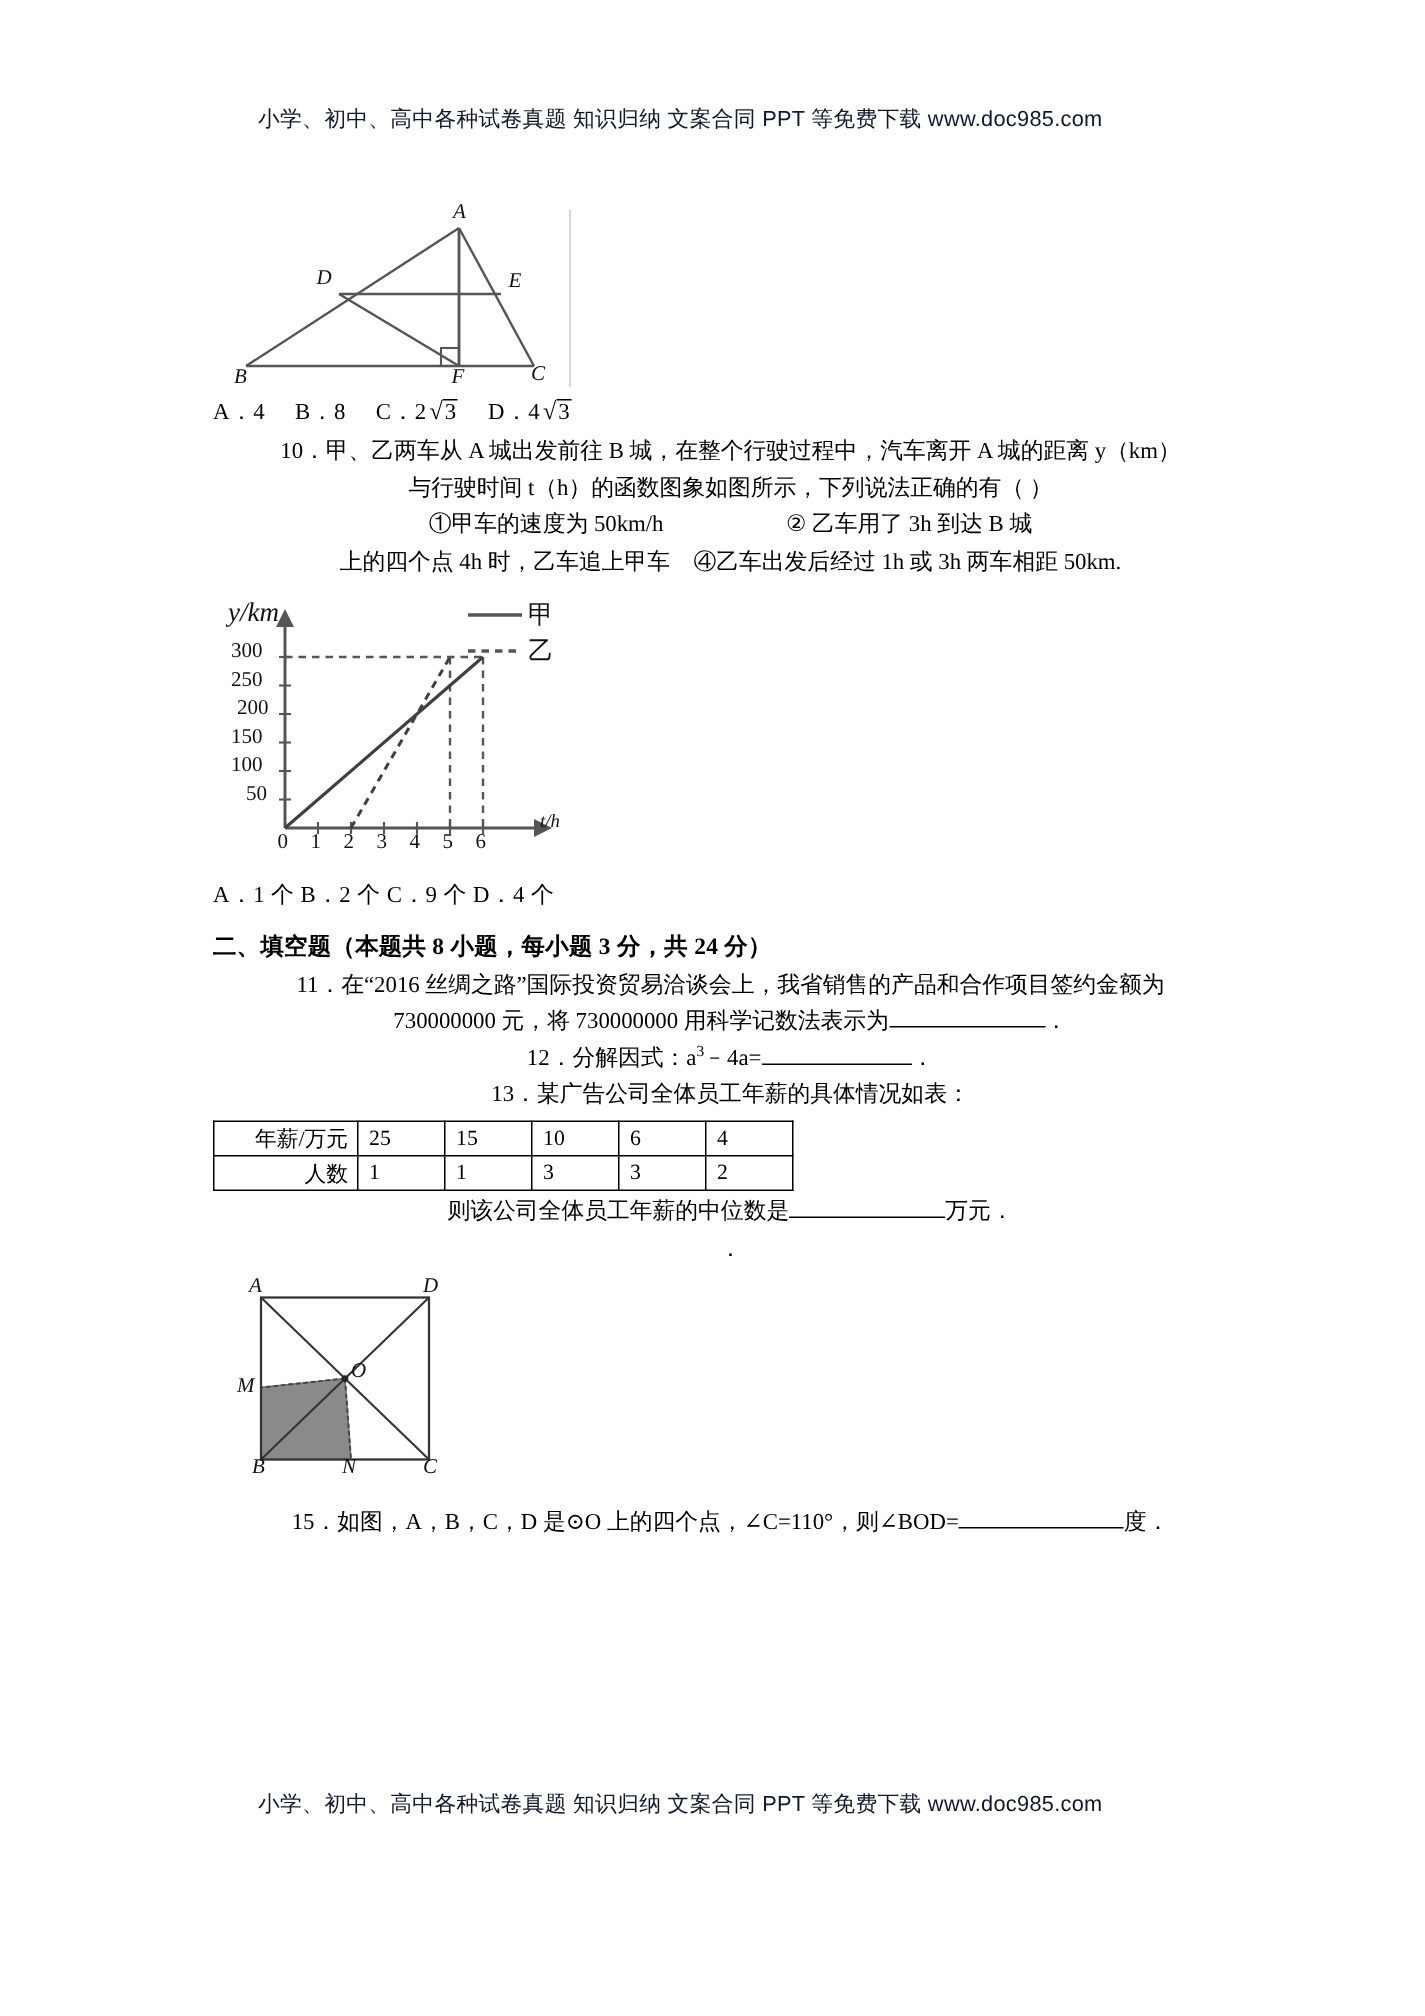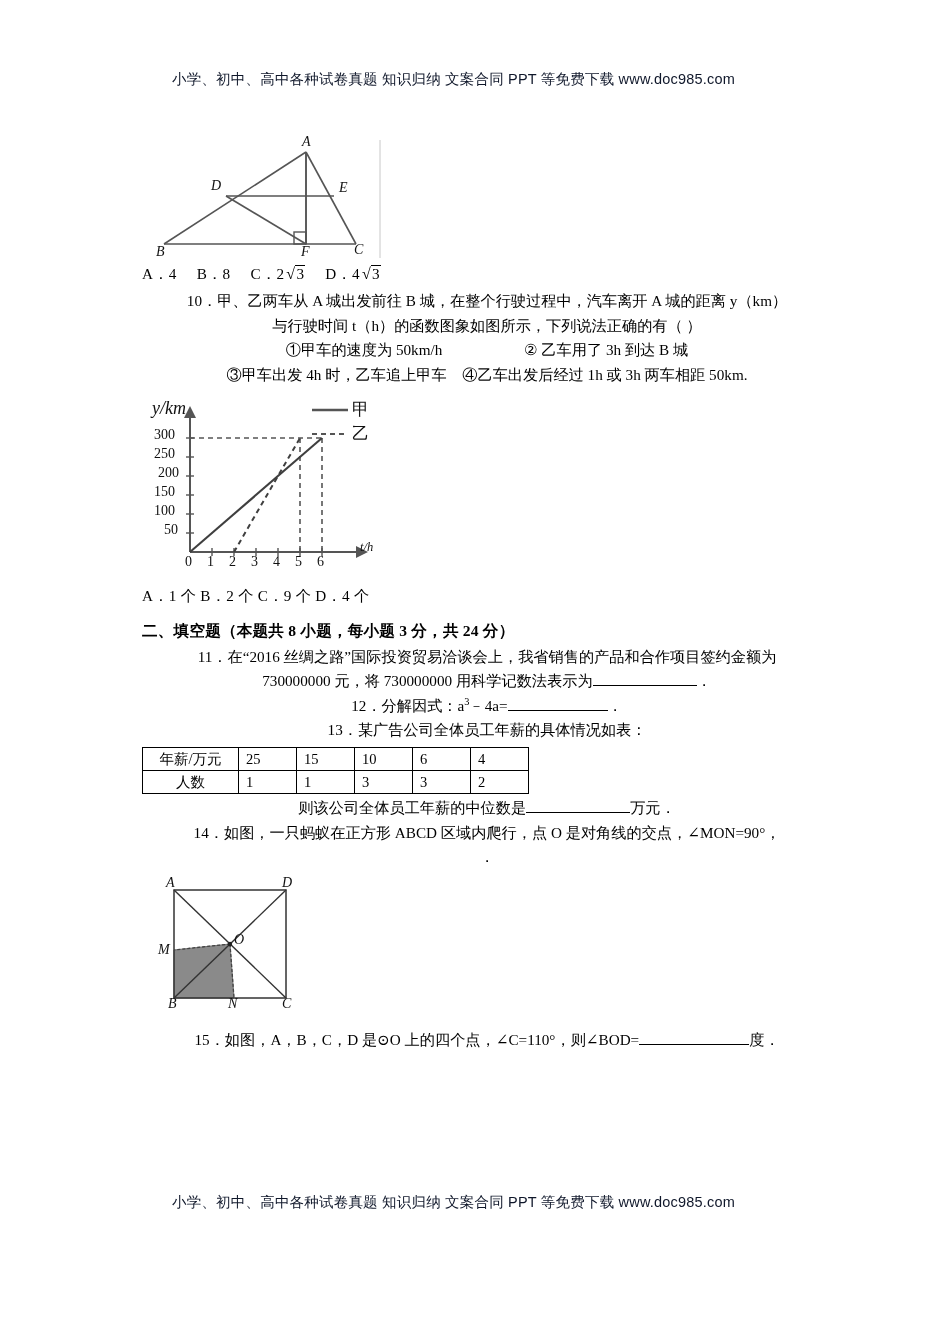--- a/index.html
+++ b/index.html
@@ -82,21 +82,21 @@
     border-collapse: collapse;
     margin: 4px 0 2px 0;
     font-size: 14.5px;
   }
   table.salary td {
     border: 1px solid #000;
     height: 23px;
     text-align: center;
     padding: 0 6px;
   }
-  table.salary td.hdr { width: 96px; text-align: center; padding-left: 6px; }
+  table.salary td.hdr { width: 96px; text-align: right; padding-left: 6px; }
   table.salary td.val { width: 58px; text-align: left; padding-left: 7px; }
 
   
   .fig-square { position: relative; height: 150px; margin: 6px 0 2px 18px; }
 
   .lbl {
     position: absolute;
     font-family: "Liberation Serif", "DejaVu Serif", serif;
     font-style: italic;
     font-size: 14px;
@@ -139,21 +139,21 @@
     </div>
 
     <p class="qtext">10．甲、乙两车从 A 城出发前往 B 城，在整个行驶过程中，汽车离开 A 城的距离 y（km）</p>
     <p class="qtext">与行驶时间 t（h）的函数图象如图所示，下列说法正确的有（      ）</p>
     <p class="qtext">
       <span>①甲车的速度为 50km/h</span>
       <span style="display:inline-block;width:74px"></span>
       <span>② 乙车用了 3h 到达 B 城</span>
     </p>
     <p class="qtext">
-      <span>③甲车出发 4h 时，乙车追上甲车</span>
+      <span>上的四个点 4h 时，乙车追上甲车</span>
       <span style="display:inline-block;width:8px"></span>
       <span>④乙车出发后经过 1h 或 3h 两车相距 50km.</span>
     </p>
 
     <div class="fig-chart">
       <svg width="250" height="186" viewBox="0 0 250 186">
         <defs>
           <marker id="arrowend" markerWidth="8" markerHeight="8" refX="1" refY="3" orient="auto">
             <path d="M0,0 L6,3 L0,6 z" fill="#555"></path>
           </marker>
@@ -241,21 +241,20 @@
           <td class="val">3</td>
           <td class="val">3</td>
           <td class="val">2</td>
         </tr>
       </tbody>
     </table>
     <p class="qtext">
       <span>则该公司全体员工年薪的中位数是</span><span class="blank-line" style="width:104px"></span><span>万元．</span>
     </p>
 
-    <p class="qtext">14．如图，一只蚂蚁在正方形 ABCD 区域内爬行，点 O 是对角线的交点，∠MON=90°，</p>
     <p class="qtext">．</p>
 
     <div class="fig-square">
       <svg width="180" height="142" viewBox="0 0 180 142">
 
         <polygon points="14,74 14,122 74,122 70,68" fill="#8a8a8a" stroke="#6f6f6f" stroke-width="1"></polygon>
         <rect x="14" y="14" width="112" height="108" fill="none" stroke="#333" stroke-width="1.5"></rect>
         <line x1="14" y1="14" x2="126" y2="122" stroke="#333" stroke-width="1.4"></line>
         <line x1="126" y1="14" x2="14" y2="122" stroke="#333" stroke-width="1.4"></line>
         <line x1="70" y1="68" x2="14" y2="74" stroke="#444" stroke-width="1.3" stroke-dasharray="3,2"></line>

